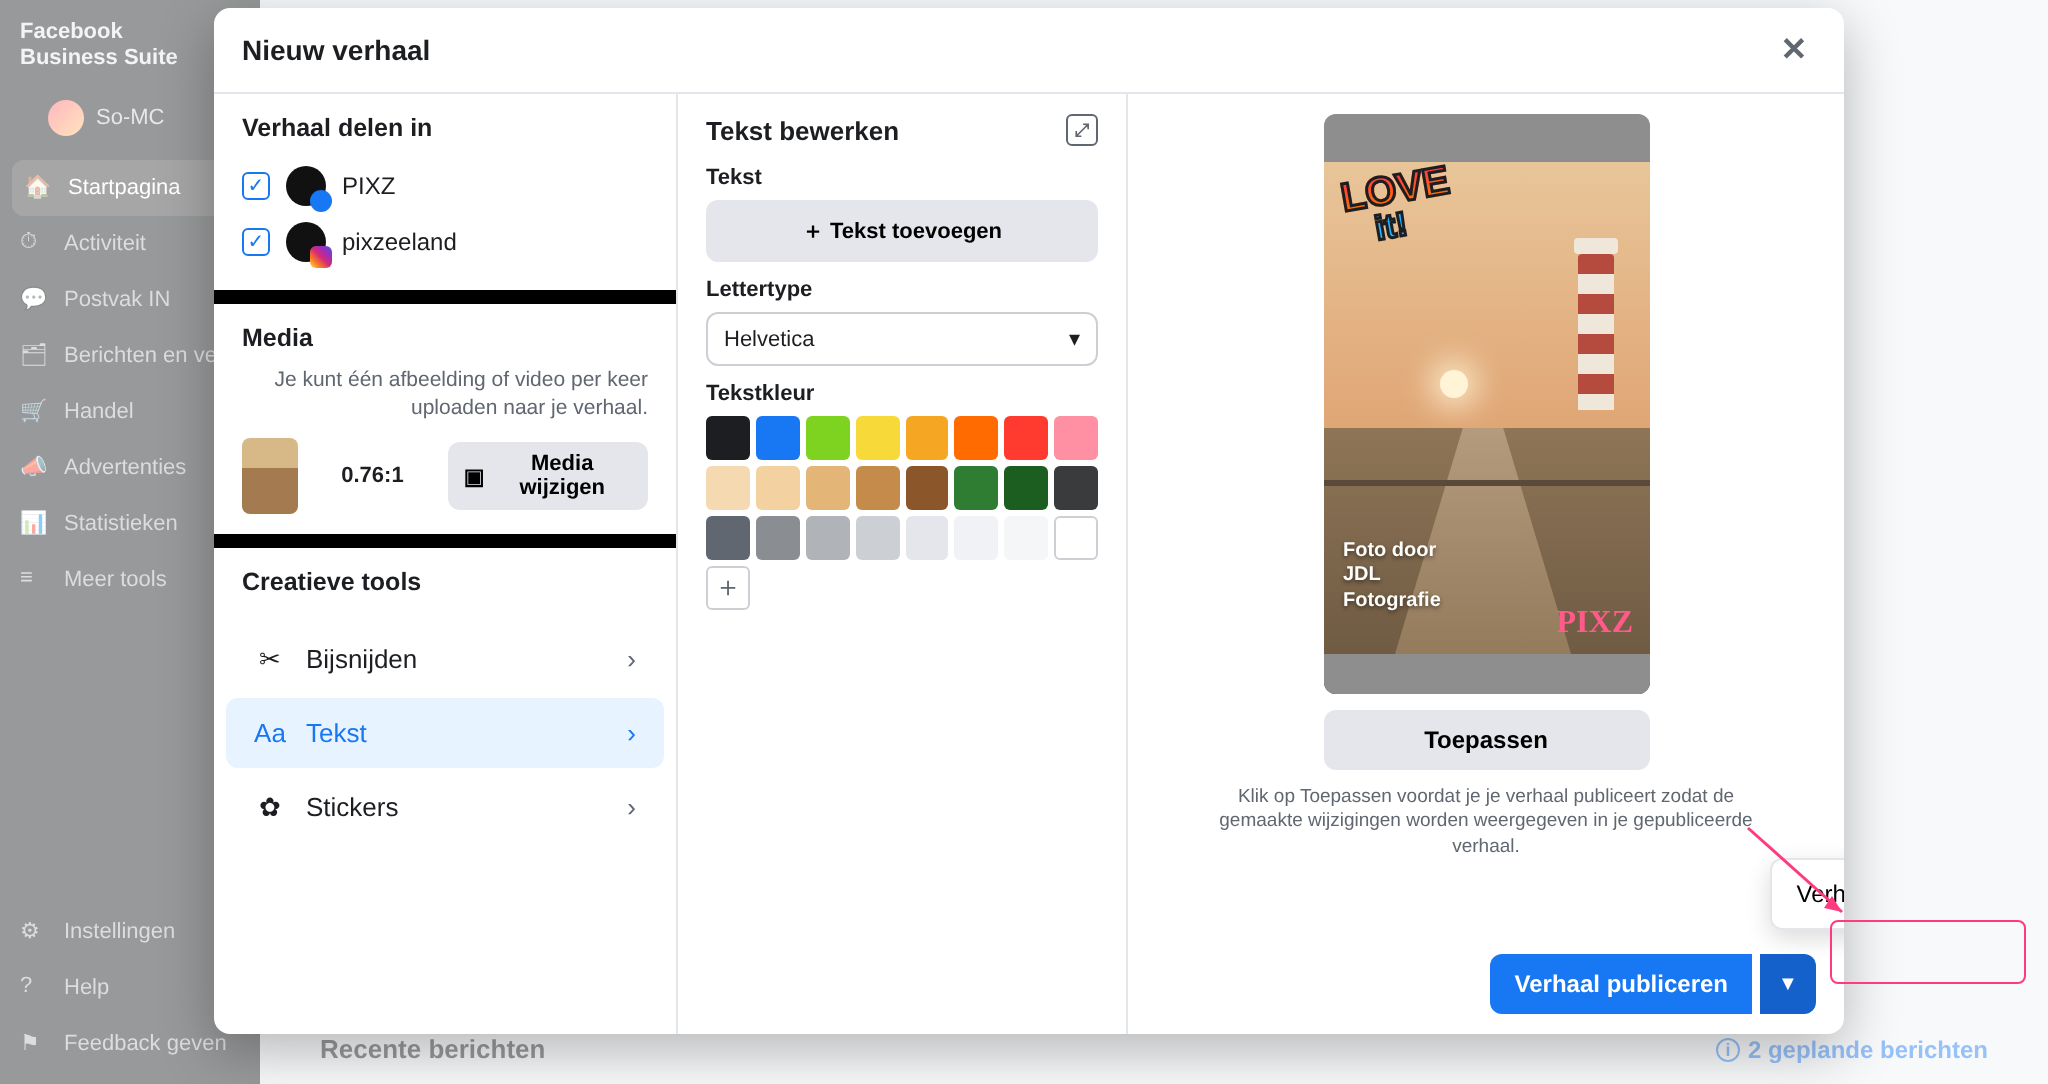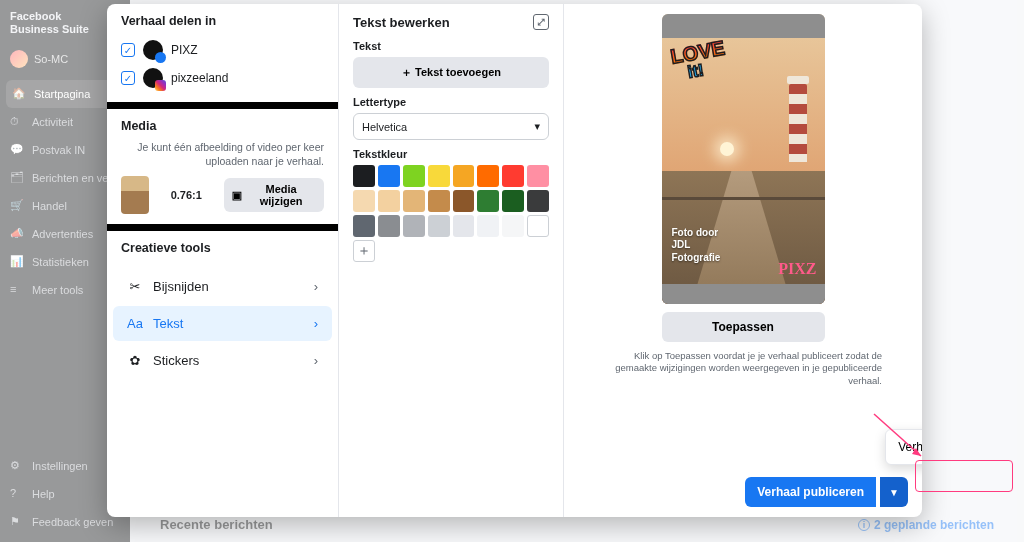--- a/index.html
+++ b/index.html
@@ -2,21 +2,21 @@
 <html><head>
 <meta charset="utf-8">
 <style>
   * { box-sizing: border-box; margin: 0; padding: 0; font-family: Helvetica, Arial, sans-serif; }
   body { width:1024px; height:542px; overflow:hidden; background:#f0f2f5; position:relative; }
 
   
   .bg { position:absolute; inset:0; display:flex; }
   .bg-sidebar { width:130px; background:#1c1e21; color:#ccc; padding:8px 0; font-size:11px; }
   .bg-brand { padding:2px 10px; color:#e4e6eb; font-weight:600; line-height:1.2; }
-  .bg-user { display:flex; align-items:center; gap:6px; padding:6px 10px; margin:6px 0; }
+  .bg-user { display:flex; align-items:center; gap:6px; padding:6px 24px; margin:6px 0; }
   .bg-avatar { width:18px; height:18px; border-radius:50%; background:linear-gradient(135deg,#ff5f6d,#ffc371); }
   .bg-nav { margin-top:4px; }
   .bg-nav-item { display:flex; align-items:center; gap:8px; padding:7px 10px; color:#b0b3b8; cursor:pointer; }
   .bg-nav-item.active { background:#3a3b3c; color:#fff; border-radius:6px; margin:0 6px; padding:7px 6px; }
   .bg-nav-icon { width:14px; height:14px; display:inline-block; }
   .bg-main { flex:1; padding:10px 30px; }
   .bg-top { display:flex; align-items:center; gap:16px; font-size:14px; font-weight:700; color:#1c1e21; }
   .bg-page-select { display:flex; align-items:center; gap:6px; border:1px solid #ccd0d5; border-radius:6px; padding:4px 10px; background:#fff; font-weight:400; font-size:12px; width:210px; justify-content:space-between;}
   .bg-page-av { width:18px; height:18px; border-radius:50%; background:#111; }
   .bg-bottom { position:absolute; bottom:10px; left:160px; right:30px; display:flex; justify-content:space-between; font-size:13px; font-weight:700; color:#1c1e21;}
@@ -75,21 +75,21 @@
   .path { position:absolute; bottom:0; left:30px; width:100px; height:46%; background:linear-gradient(#b49b7d,#8e7556); clip-path:polygon(40% 0,60% 0,100% 100%,0 100%);}
   .rail { position:absolute; bottom:36%; left:0; right:0; height:3px; background:#5a4a3a;}
   .sticker { position:absolute; top:30px; left:10px; font-family:Impact,Arial Black,sans-serif; font-weight:900; font-size:20px; transform:rotate(-10deg); line-height:.85; }
   .sticker .l1{ background:linear-gradient(#ff3b3b,#ff7a00); -webkit-background-clip:text; color:transparent; -webkit-text-stroke:1.5px #1c1e21;}
   .sticker .l2{ color:#1fb6ff; -webkit-text-stroke:1.5px #1c1e21; font-size:17px; display:inline-block; transform:translateX(14px);}
   .credit { position:absolute; left:10px; bottom:40px; color:#fdfdfb; font-size:10px; font-weight:600; line-height:1.25; text-shadow:0 1px 2px rgba(0,0,0,.5);}
   .wm { position:absolute; right:8px; bottom:26px; color:#ff5a8a; font-family:"Brush Script MT",cursive; font-size:16px; font-weight:700;}
   .topbar { position:absolute; top:0;left:0;right:0;height:24px;background:#8e8e8e;}
   .botbar { position:absolute; bottom:0;left:0;right:0;height:20px;background:#8e8e8e;}
   .apply { margin-top:8px; width:163px; background:#e4e6eb; border:none; border-radius:6px; padding:8px; font-size:12px; font-weight:600; cursor:pointer;}
-  .hint { margin-top:8px; font-size:9.5px; color:#606770; text-align:right; line-height:1.3; padding:0 40px;}
+  .hint { margin-top:8px; font-size:9.5px; color:#606770; text-align:center; line-height:1.3; padding:0 40px;}
 
   .footer { position:absolute; right:14px; bottom:10px; display:flex; gap:4px;}
   .pub { background:#1877f2; color:#fff; border:none; border-radius:6px 0 0 6px; padding:8px 12px; font-size:12px; font-weight:600; cursor:pointer;}
   .pub-drop { background:#1461cc; color:#fff; border:none; border-radius:0 6px 6px 0; width:28px; font-size:10px; cursor:pointer;}
 
   
   .popover { position:absolute; right:-90px; bottom:42px; background:#fff; border:1px solid #e4e6eb; border-radius:6px; box-shadow:0 4px 12px rgba(0,0,0,.15); padding:10px 12px; font-size:12px; cursor:pointer; white-space:nowrap;}
   .annot-box { position:absolute; border:1.5px solid #ff3b7f; border-radius:4px; pointer-events:none;}
   .annot-arrow { position:absolute; width:60px; height:50px; pointer-events:none;}
 </style>
@@ -174,20 +174,24 @@
   <span>Recente berichten</span>
   <span class="bg-link">
       <span class="bg-info-icon">i</span>
       <span>2 geplande berichten</span>
     </span>
 </div>
 
 <div class="dim"></div>
 
 <div class="modal">
+  <div class="modal-header">
+    <span>Nieuw verhaal</span>
+    <span class="close">✕</span>
+  </div>
   <div class="modal-body">
 
     <div class="left">
       <div class="section">
         <h4>Verhaal delen in</h4>
         <div id="accts">
             <div class="acct">
               <span class="chk">✓</span>
               <span class="acct-av fb"></span>
               <span>PIXZ</span>

